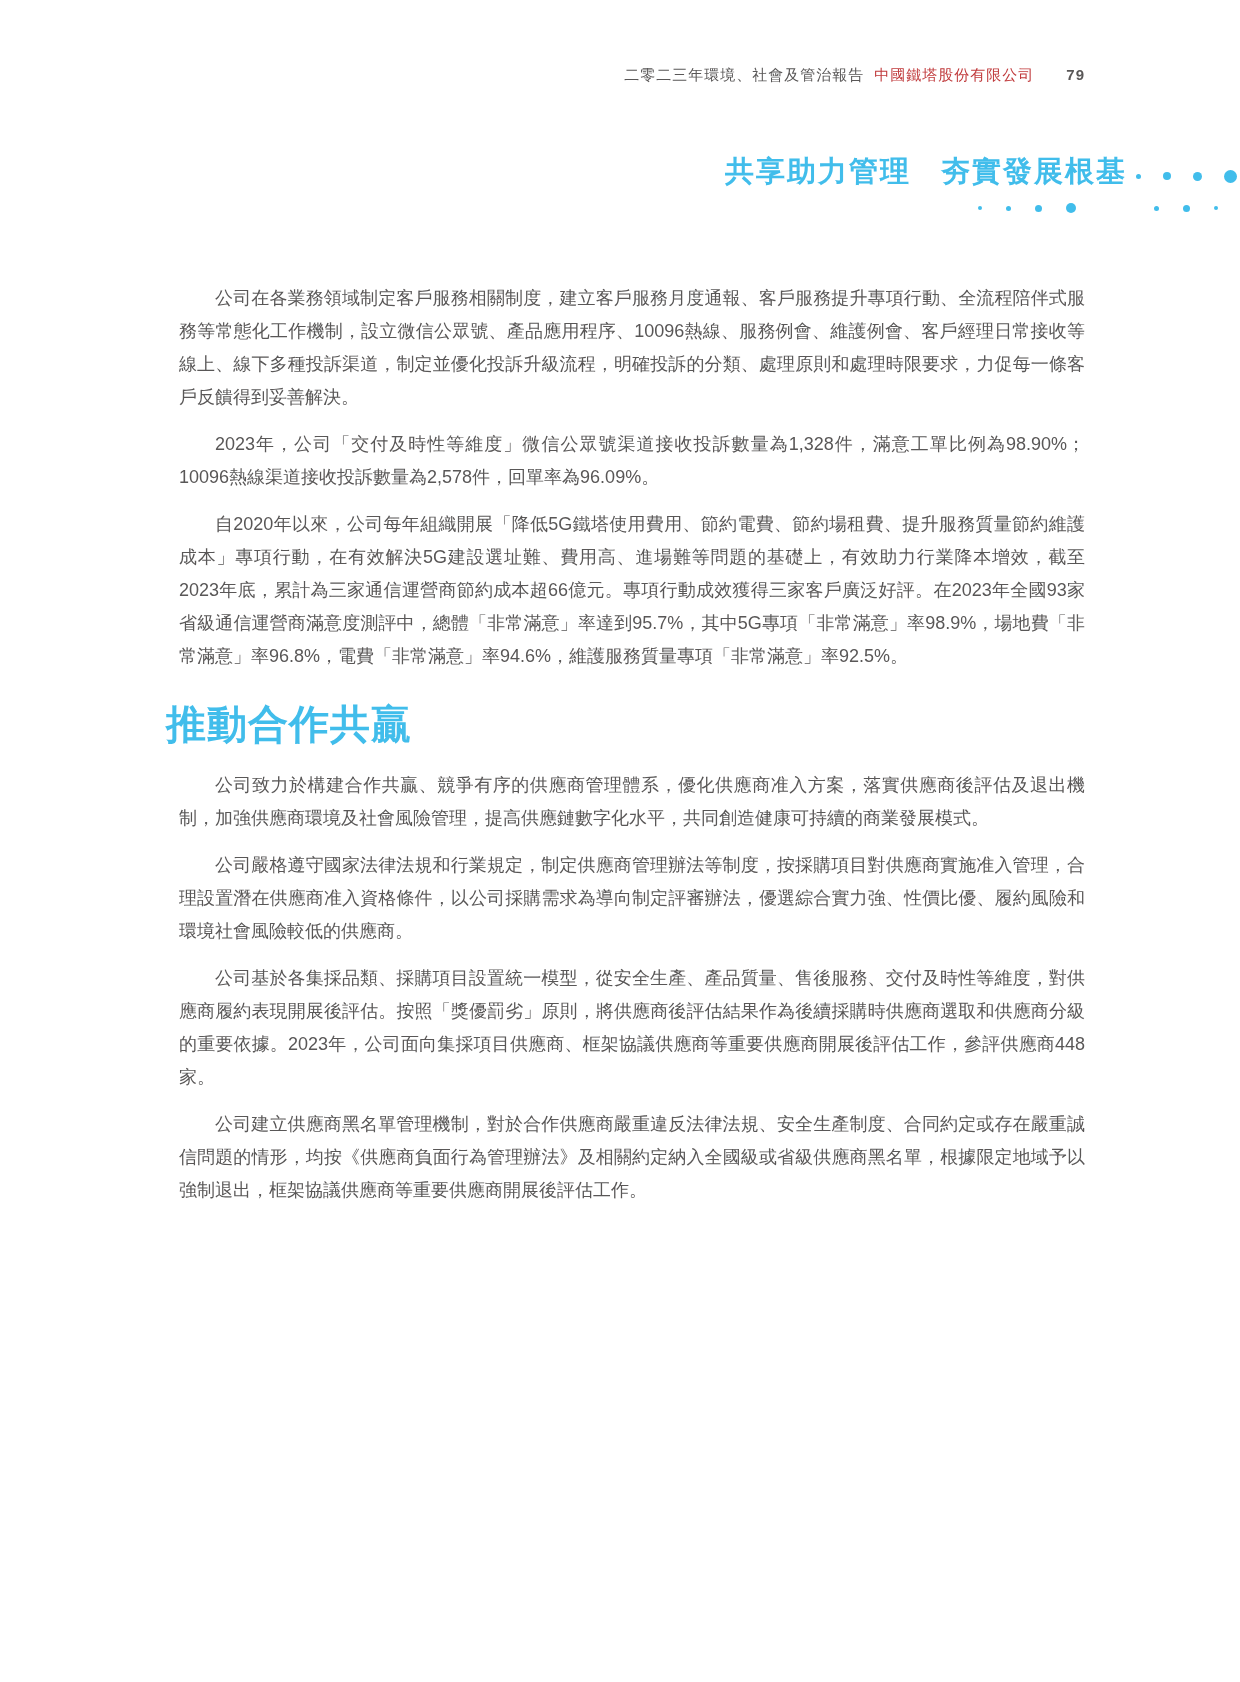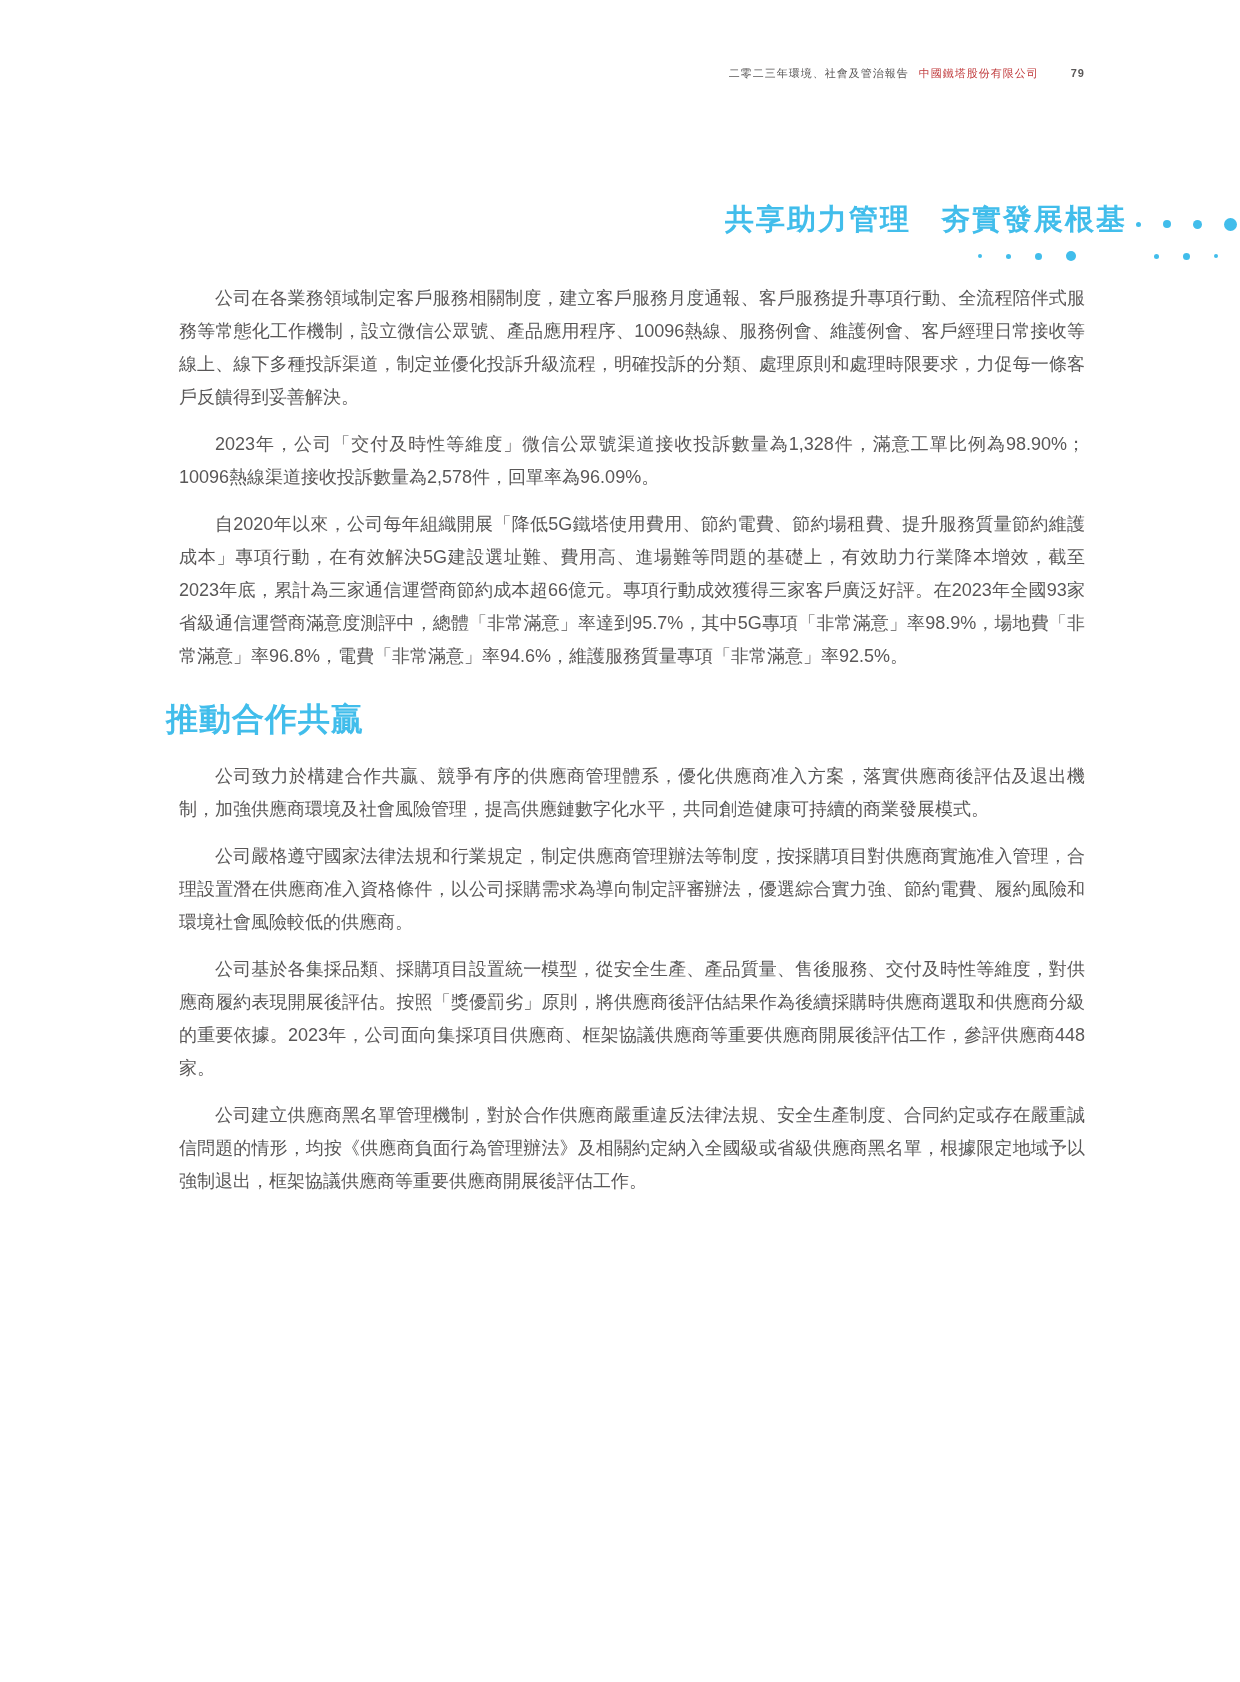--- a/index.html
+++ b/index.html
@@ -14,30 +14,30 @@
     font-family:"Liberation Sans","DejaVu Sans",sans-serif;
     color:var(--text);
     position:relative;
     overflow:hidden;
   }
   .page{width:1240px;height:1682px;position:relative;}
 
   
   .header{
     position:absolute;top:66px;right:155px;
-    font-size:11px;letter-spacing:1px;
+    font-size:15px;letter-spacing:1px;
     display:flex;align-items:baseline;gap:10px;
     color:var(--text);
   }
   .header .report-title{font-weight:normal;}
   .header .company{color:var(--red);font-weight:normal;}
   .header .pageno{margin-left:22px;color:var(--text);font-weight:bold;}
 
   
-  .chapter{position:absolute;top:150px;left:0;width:1240px;height:85px;margin-top:48px;}
+  .chapter{position:absolute;top:150px;left:0;width:1240px;height:85px;}
   .chapter-title{
     position:absolute;top:2px;right:113px;
     color:var(--accent);font-size:29px;font-weight:bold;letter-spacing:2px;
     white-space:nowrap;
   }
   .chapter-title .title-gap{display:inline-block;width:30px;}
   .dots-row1{
     position:absolute;right:3px;top:16px;height:20px;
     display:flex;align-items:center;gap:22px;
   }
@@ -51,21 +51,21 @@
 
   
   .content{
     position:absolute;top:282px;left:166px;width:919px;
     font-size:18px;line-height:33px;
     text-align:justify;text-justify:inter-ideograph;
     color:var(--text);
   }
   .content p{text-indent:2em;margin:0 0 14px 13px;}
   .h-big{
-    color:var(--accent);font-size:32px;font-weight:bold;
+    color:var(--accent);font-size:40px;font-weight:bold;
     letter-spacing:1px;line-height:1.15;
     margin:28px 0 22px 0;
   }
   .h-sub{
     color:var(--accent);font-size:27px;font-weight:bold;
     letter-spacing:1px;line-height:1.2;
     margin:28px 0 16px 0;
   }
 </style>
 </head>
@@ -106,18 +106,18 @@
   </div>
 
   <div class="content">
     <p>公司在各業務領域制定客戶服務相關制度，建立客戶服務月度通報、客戶服務提升專項行動、全流程陪伴式服務等常態化工作機制，設立微信公眾號、產品應用程序、10096熱線、服務例會、維護例會、客戶經理日常接收等線上、線下多種投訴渠道，制定並優化投訴升級流程，明確投訴的分類、處理原則和處理時限要求，力促每一條客戶反饋得到妥善解決。</p>
     <p>2023年，公司「交付及時性等維度」微信公眾號渠道接收投訴數量為1,328件，滿意工單比例為98.90%；10096熱線渠道接收投訴數量為2,578件，回單率為96.09%。</p>
     <p>自2020年以來，公司每年組織開展「降低5G鐵塔使用費用、節約電費、節約場租費、提升服務質量節約維護成本」專項行動，在有效解決5G建設選址難、費用高、進場難等問題的基礎上，有效助力行業降本增效，截至2023年底，累計為三家通信運營商節約成本超66億元。專項行動成效獲得三家客戶廣泛好評。在2023年全國93家省級通信運營商滿意度測評中，總體「非常滿意」率達到95.7%，其中5G專項「非常滿意」率98.9%，場地費「非常滿意」率96.8%，電費「非常滿意」率94.6%，維護服務質量專項「非常滿意」率92.5%。</p>
 
     <h1 class="h-big">推動合作共贏</h1>
     <p>公司致力於構建合作共贏、競爭有序的供應商管理體系，優化供應商准入方案，落實供應商後評估及退出機制，加強供應商環境及社會風險管理，提高供應鏈數字化水平，共同創造健康可持續的商業發展模式。</p>
 
-    <p>公司嚴格遵守國家法律法規和行業規定，制定供應商管理辦法等制度，按採購項目對供應商實施准入管理，合理設置潛在供應商准入資格條件，以公司採購需求為導向制定評審辦法，優選綜合實力強、節約電費、履約風險和環境社會風險較低的供應商。</p>
+    <p>公司嚴格遵守國家法律法規和行業規定，制定供應商管理辦法等制度，按採購項目對供應商實施准入管理，合理設置潛在供應商准入資格條件，以公司採購需求為導向制定評審辦法，優選綜合實力強、性價比優、履約風險和環境社會風險較低的供應商。</p>
     <p>公司基於各集採品類、採購項目設置統一模型，從安全生產、產品質量、售後服務、交付及時性等維度，對供應商履約表現開展後評估。按照「獎優罰劣」原則，將供應商後評估結果作為後續採購時供應商選取和供應商分級的重要依據。2023年，公司面向集採項目供應商、框架協議供應商等重要供應商開展後評估工作，參評供應商448家。</p>
     <p>公司建立供應商黑名單管理機制，對於合作供應商嚴重違反法律法規、安全生產制度、合同約定或存在嚴重誠信問題的情形，均按《供應商負面行為管理辦法》及相關約定納入全國級或省級供應商黑名單，根據限定地域予以強制退出，框架協議供應商等重要供應商開展後評估工作。</p>
   </div>
 
 </div>
 
 </body></html>

